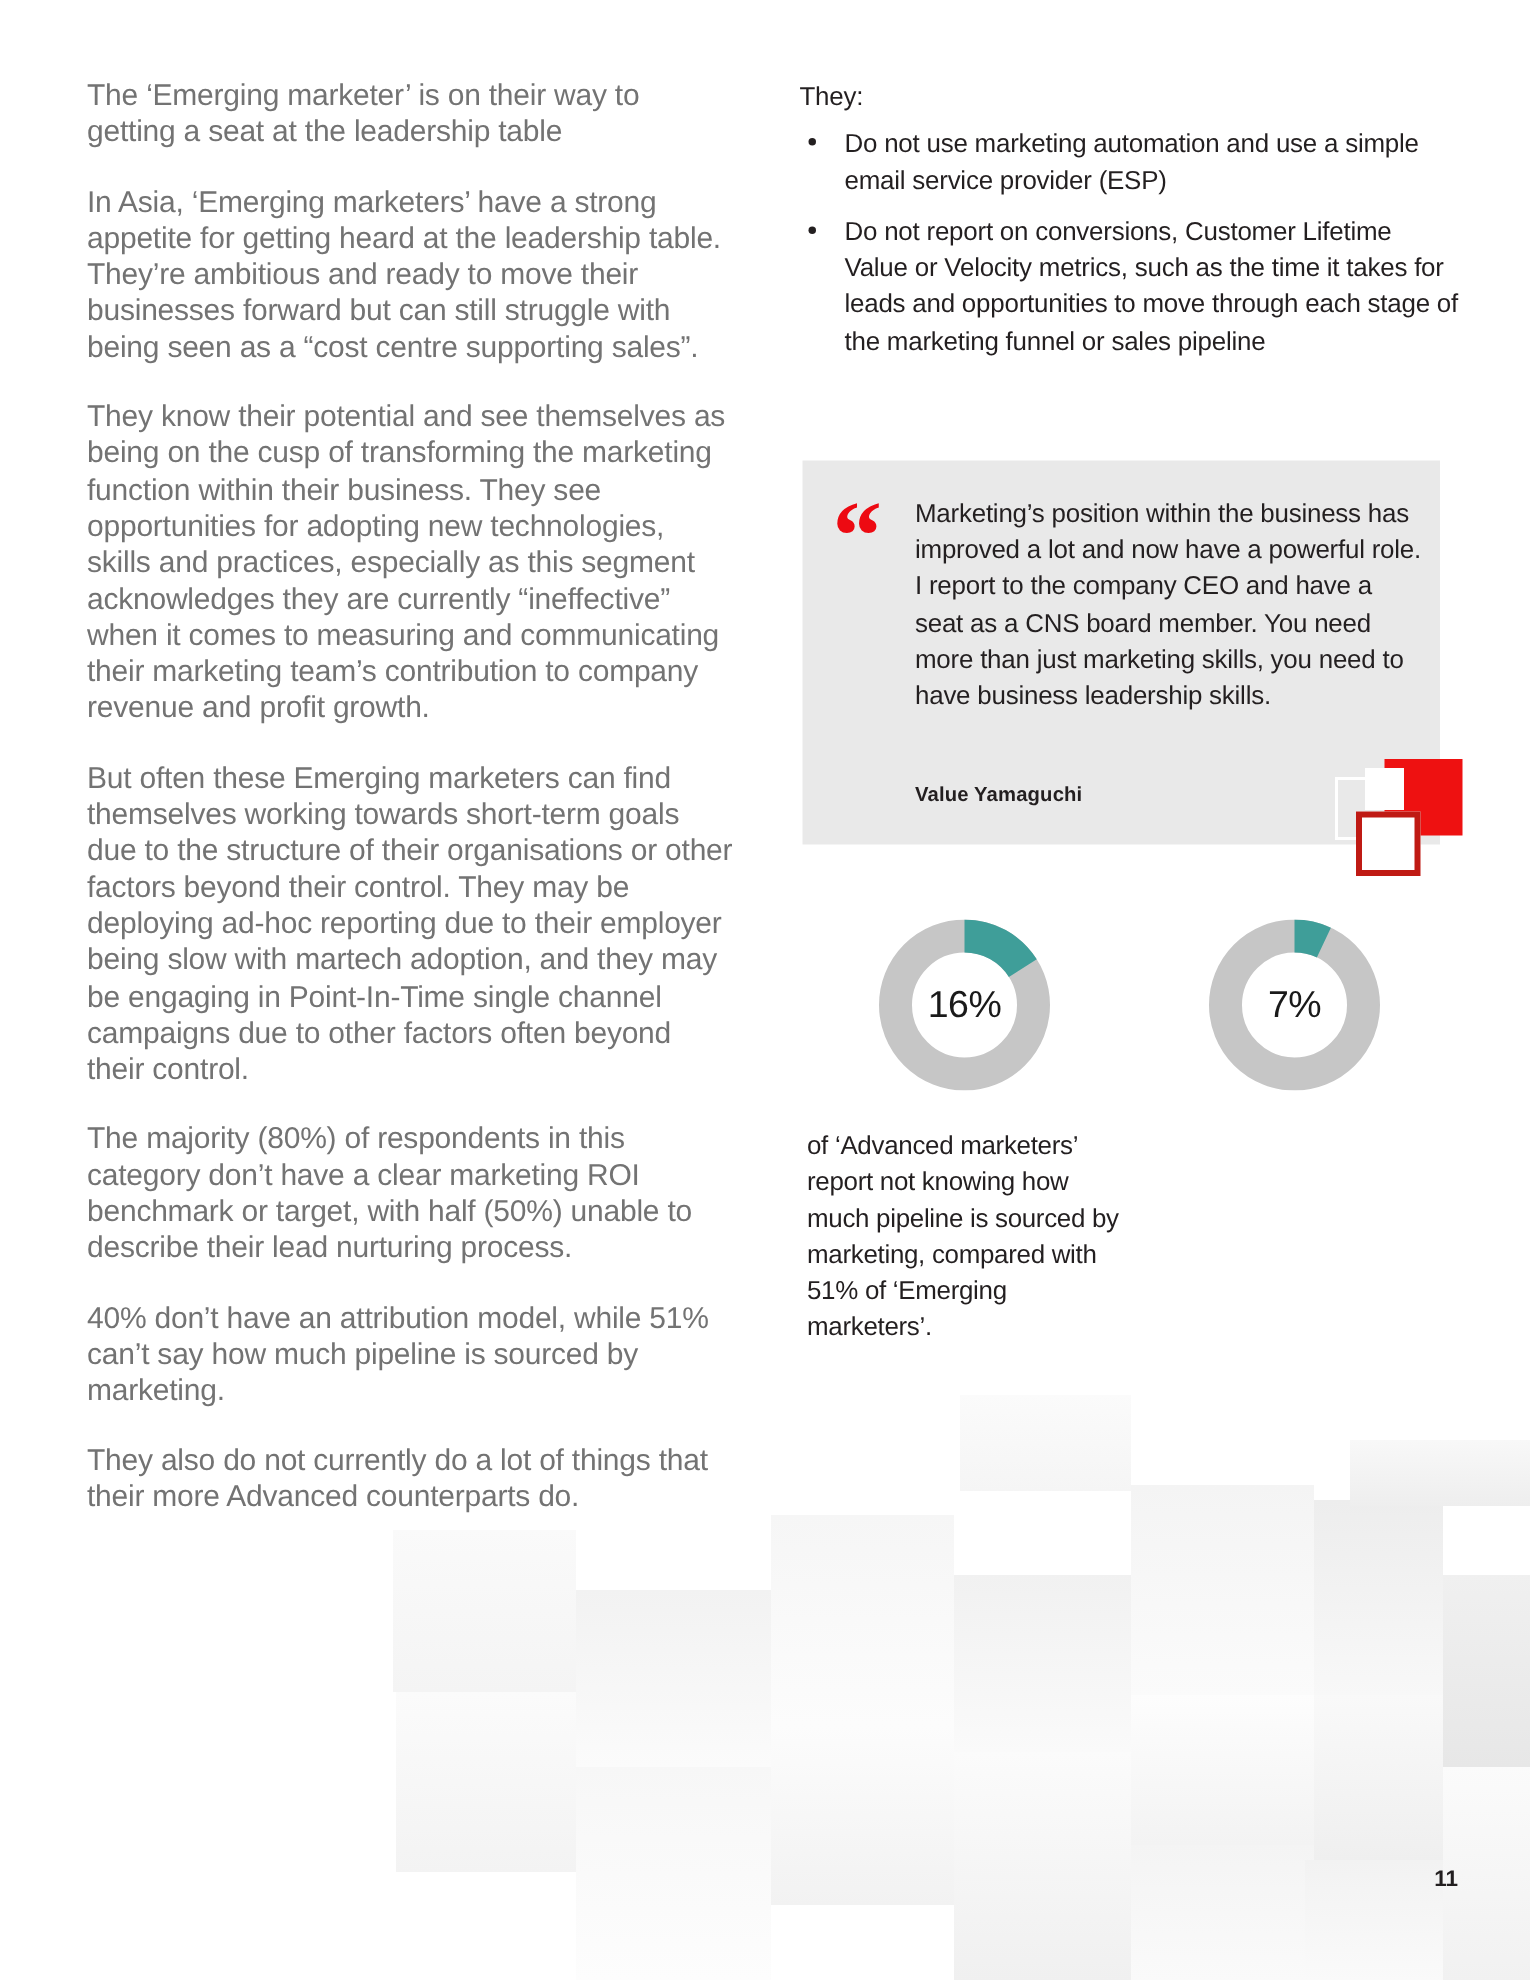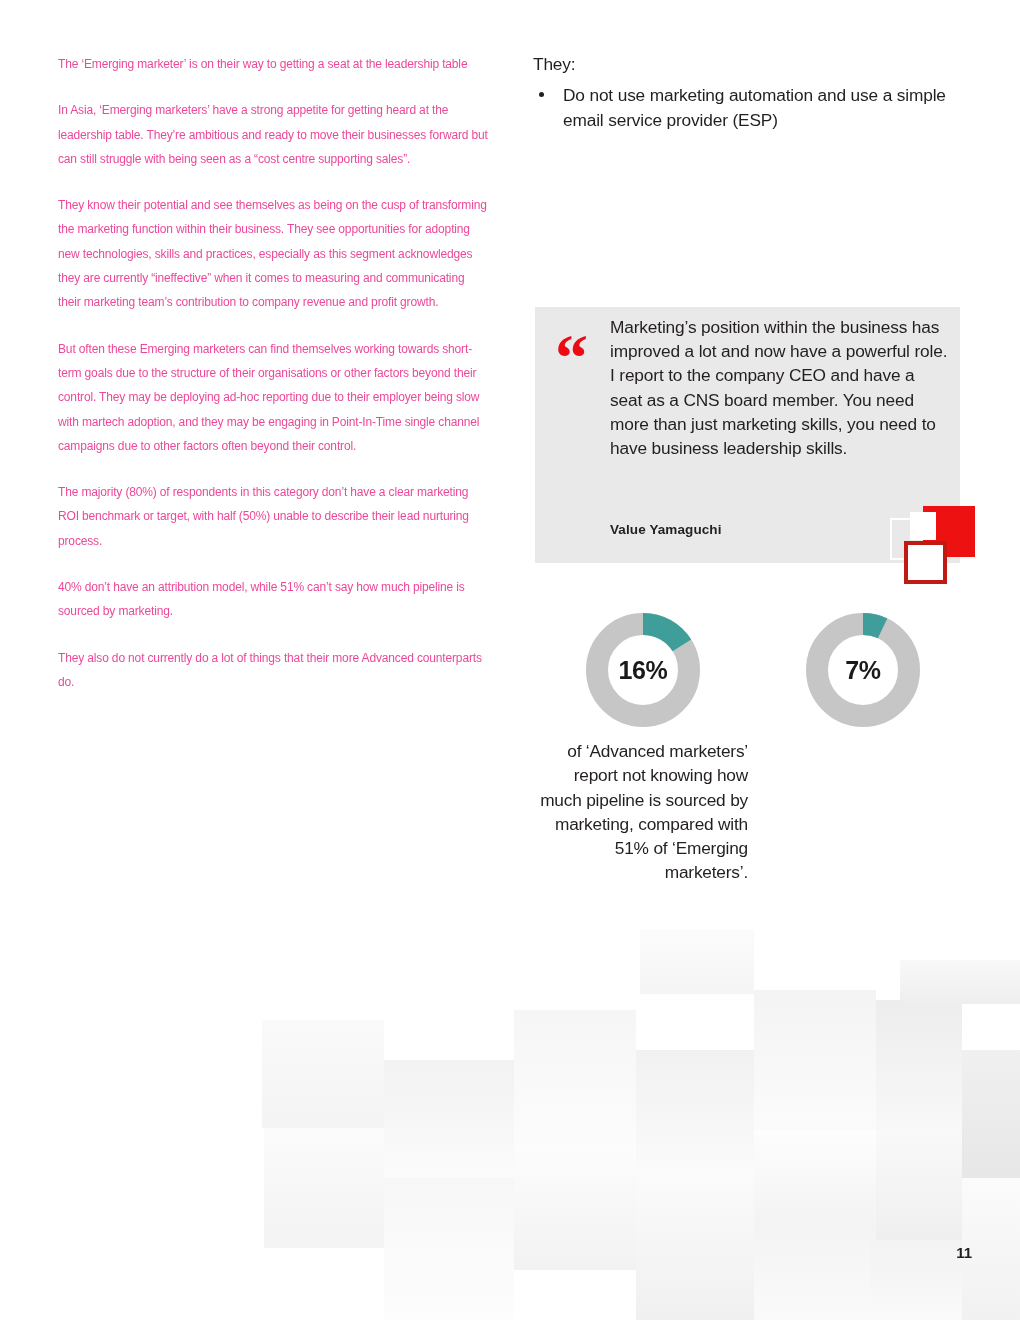--- a/index.html
+++ b/index.html
@@ -53,24 +53,24 @@
   h1.page-title {
     font-size: 22px;
     font-weight: bold;
     letter-spacing: -0.1px;
     margin: 0 0 22px 0;
     line-height: 1.2;
     color: #231f20;
   }
 
   p.body-text {
-    font-size: 12px;
+    font-size: 20px;
     line-height: 24.3px;
     margin: 0 0 22px 0;
-    color: #ec4899;
+    color: #737373;
     letter-spacing: -0.15px;
   }
   p.body-text:last-child { margin-bottom: 0; }
 
   .lead-in {
     font-size: 17.3px;
     line-height: 24.3px;
     margin: 0 0 7px 0;
     letter-spacing: -0.15px;
   }
@@ -116,21 +116,21 @@
     font-family: "Liberation Serif", serif;
     font-size: 66px;
     font-weight: bold;
     line-height: 1;
     color: #ed0a12;
     letter-spacing: -2px;
   }
   .quote-text {
     position: absolute;
     left: 75px;
-    top: 8px;
+    top: 23px;
     width: 338px;
     font-size: 17.3px;
     line-height: 24.2px;
     color: #231f20;
     letter-spacing: -0.15px;
   }
   .quote-author {
     position: absolute;
     left: 75px;
     top: 215px;
@@ -200,27 +200,27 @@
     display: block;
   }
   .donut-value {
     position: absolute;
     left: 0; top: 0;
     width: 114px; height: 114px;
     display: flex;
     align-items: center;
     justify-content: center;
     font-size: 25px;
-    font-weight: bold;
+    font-weight: normal;
     color: #1a1a1a;
     letter-spacing: -0.4px;
   }
   .stat-caption {
-    margin-top: 12px;
-    text-align: right;
+    margin-top: 24px;
+    text-align: left;
     font-size: 17.3px;
     line-height: 24.3px;
     color: #231f20;
     letter-spacing: -0.2px;
     width: 210px;
   }
 
   
   .page-number {
     position: absolute;
@@ -268,20 +268,24 @@
     <p class="body-text">They also do not currently do a lot of things that their more Advanced counterparts do.</p>
   </div>
 
   <div class="col-right">
     <div class="lead-in">They:</div>
     <ul class="bullets">
       <li>
         <span class="bullet-dot"></span>
         <span>Do not use marketing automation and use a simple email service provider (ESP)</span>
       </li>
+      <li>
+        <span class="bullet-dot"></span>
+        <span>Do not report on conversions, Customer Lifetime Value or Velocity metrics, such as the time it takes for leads and opportunities to move through each stage of the marketing funnel or sales pipeline</span>
+      </li>
     </ul>
   </div>
 
   <div class="quote-box">
     <div class="quote-mark">“</div>
     <div class="quote-text">Marketing’s position within the business has improved a lot and now have a powerful role.  I report to the company CEO and have a seat as a CNS board member. You need more than just marketing skills, you need to have business leadership skills.</div>
     <div class="quote-author">Value Yamaguchi</div>
   </div>
 
   <div class="squares-motif">

